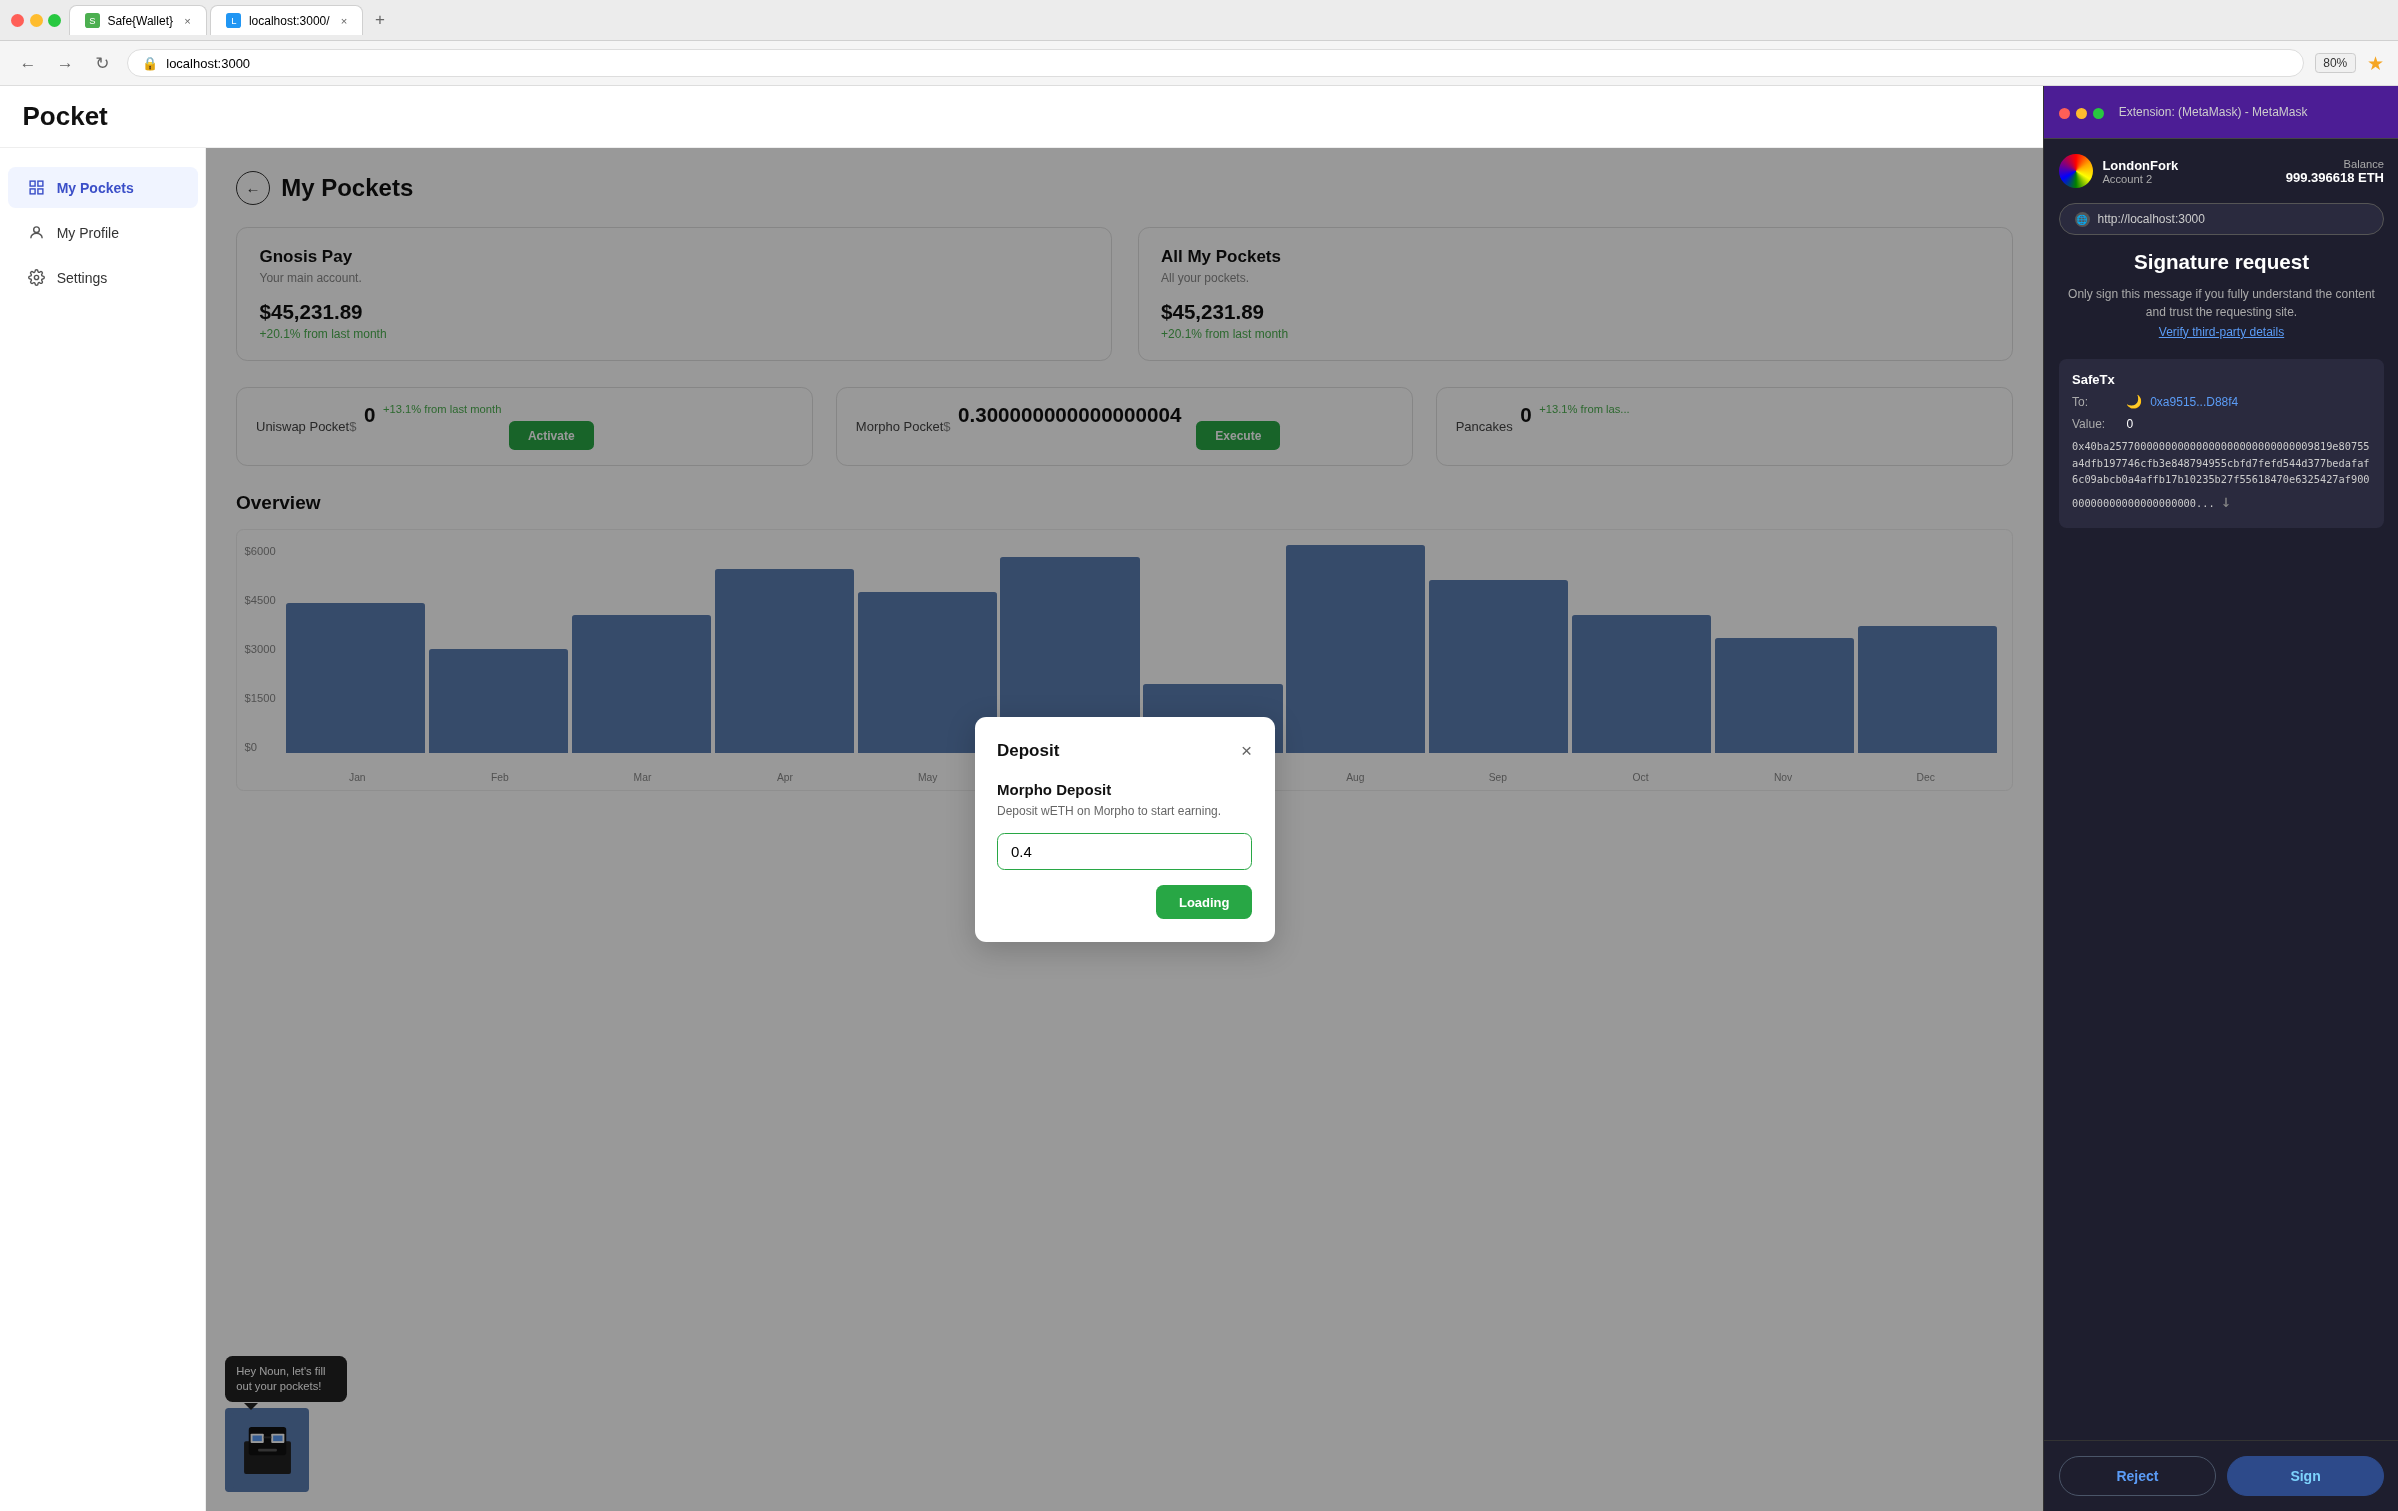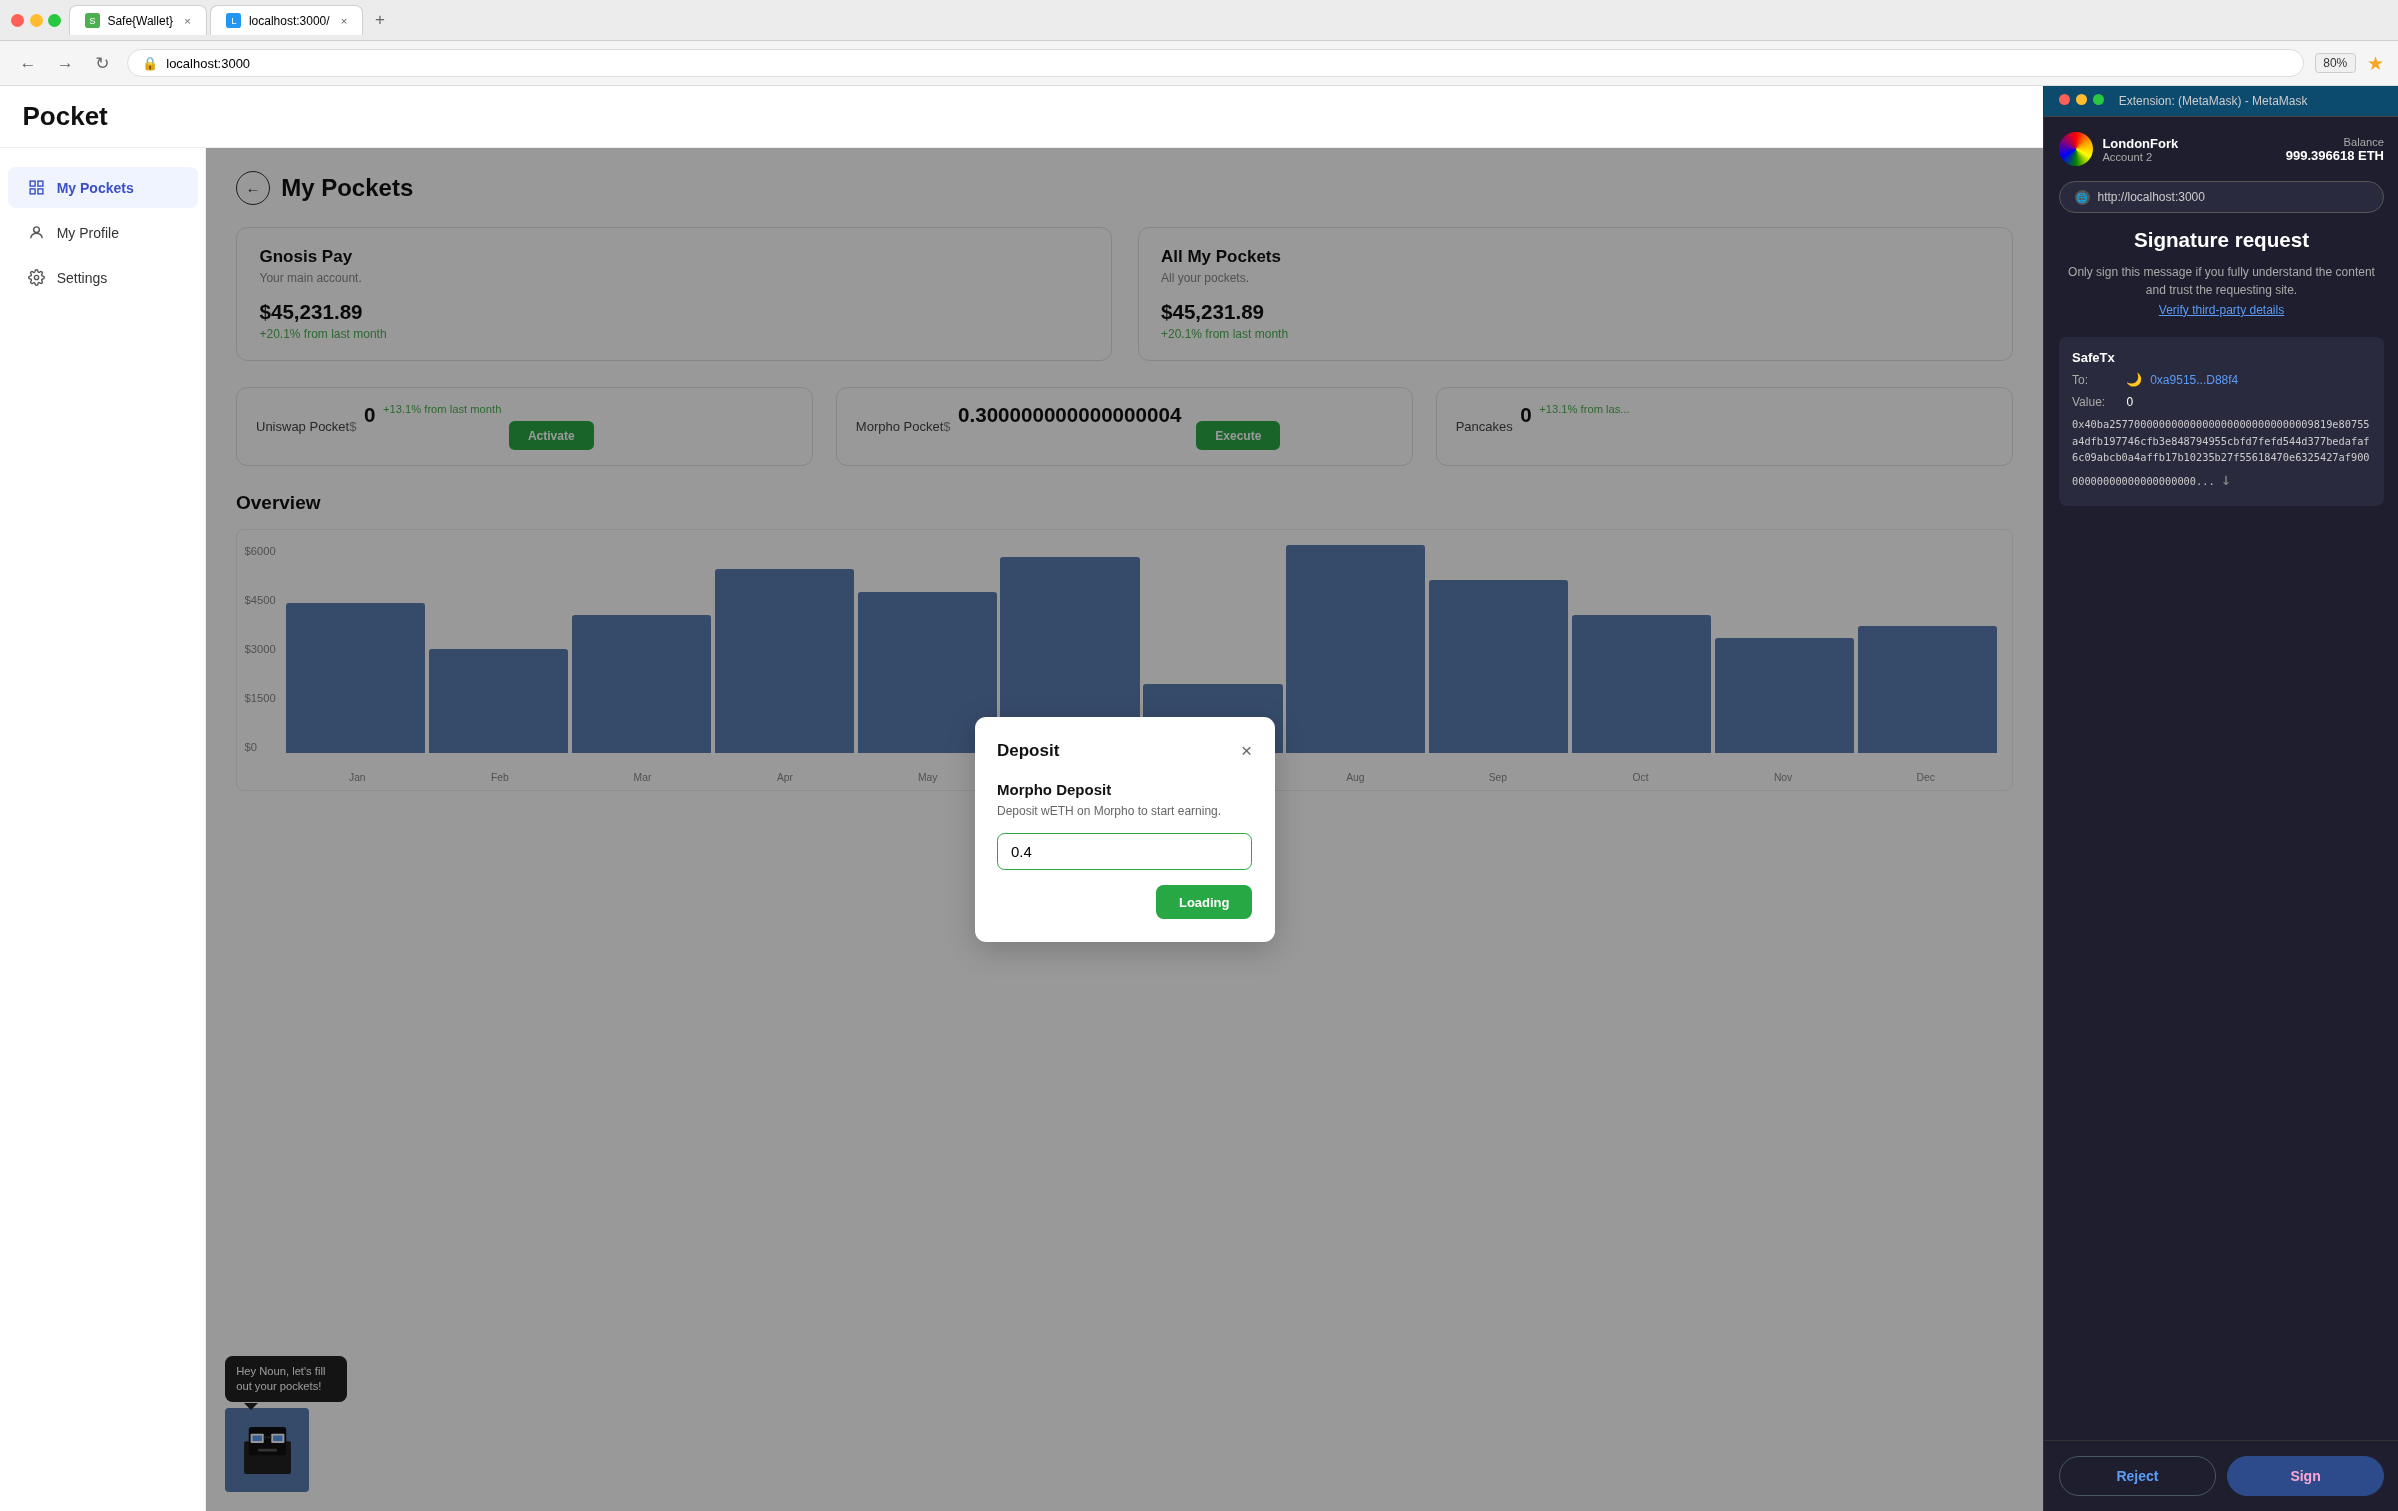--- a/index.html
+++ b/index.html
@@ -87,21 +87,21 @@
     .modal-title { font-size: 17px; font-weight: 700; color: #111; }
     .modal-close { cursor: pointer; font-size: 19px; color: #666; background: none; border: none; }
     .modal-section-title { font-size: 15px; font-weight: 600; color: #111; margin-bottom: 5.6px; }
     .modal-section-desc { font-size: 12px; color: #666; margin-bottom: 15px; }
     .modal-input { width: 100%; border: 1.9px solid #28a745; border-radius: 7.5px; padding: 9.4px 13px; font-size: 15px; outline: none; margin-bottom: 15px; }
     .modal-actions { display: flex; justify-content: flex-end; }
     .btn-loading { background: #28a745; color: white; border: none; border-radius: 7.5px; padding: 9.4px 22.5px; font-size: 13px; font-weight: 600; cursor: pointer; }
 
     
     .metamask-panel { width: 356px; background: #1e1e2e; color: white; display: flex; flex-direction: column; border-left: 0.9px solid #333; flex-shrink: 0; }
-    .mm-titlebar { background: #0c4a6e; padding: 8px 15px; display: flex; align-items: flex-start; gap: 7.5px; border-bottom: 0.9px solid #444; }
+    .mm-titlebar { background: #4c1d95; padding: 19px 15px; display: flex; align-items: flex-end; gap: 7.5px; border-bottom: 0.9px solid #444; }
     .mm-traffic-lights { display: flex; gap: 5.6px; }
     .mm-tl { width: 11.2px; height: 11.2px; border-radius: 50%; }
     .mm-tl-red { background: #ff5f57; }
     .mm-tl-yellow { background: #febc2e; }
     .mm-tl-green { background: #28c840; }
     .mm-title { font-size: 12px; color: #ccc; margin-left: 7.5px; }
     .mm-body { flex: 1; padding: 15px; overflow-y: auto; }
     .mm-account-row { display: flex; align-items: center; justify-content: space-between; margin-bottom: 15px; }
     .mm-account-info { display: flex; align-items: center; gap: 9.4px; }
     .mm-avatar { width: 34px; height: 34px; border-radius: 50%; background: conic-gradient(red, orange, yellow, green, blue, purple, red); }
@@ -118,21 +118,21 @@
     .mm-safe-label { font-size: 13px; font-weight: 600; color: white; margin-bottom: 7.5px; }
     .mm-field-row { display: flex; align-items: center; gap: 7.5px; margin-bottom: 7.5px; font-size: 12px; }
     .mm-field-key { color: #aaa; width: 47px; }
     .mm-field-val { color: #5b9cf6; }
     .mm-field-val-white { color: white; }
     .mm-hex-block { font-size: 10.3px; color: #ccc; font-family: monospace; line-height: 1.6; word-break: break-all; margin-top: 7.5px; }
     .mm-scroll-hint { color: #888; font-size: 17px; text-align: right; }
     .mm-footer { display: flex; gap: 11.2px; padding: 15px; border-top: 0.9px solid #333; }
     .mm-btn { flex: 1; padding: 11.2px; border-radius: 22.5px; font-size: 14px; font-weight: 600; cursor: pointer; border: 1.9px solid #4a5568; }
     .mm-btn-reject { background: transparent; color: #5b9cf6; border-color: #4a5568; }
-    .mm-btn-sign { background: #2d4a8a; color: #f9a8d4; border-color: #2d4a8a; }
+    .mm-btn-sign { background: #2d4a8a; color: #7dd3fc; border-color: #2d4a8a; }
   </style>
 </head>
 <body>
 
 <div class="browser-window">
 
   <div class="browser-titlebar">
     <div class="traffic-lights">
       <div class="traffic-light tl-red"></div>
       <div class="traffic-light tl-yellow"></div>

